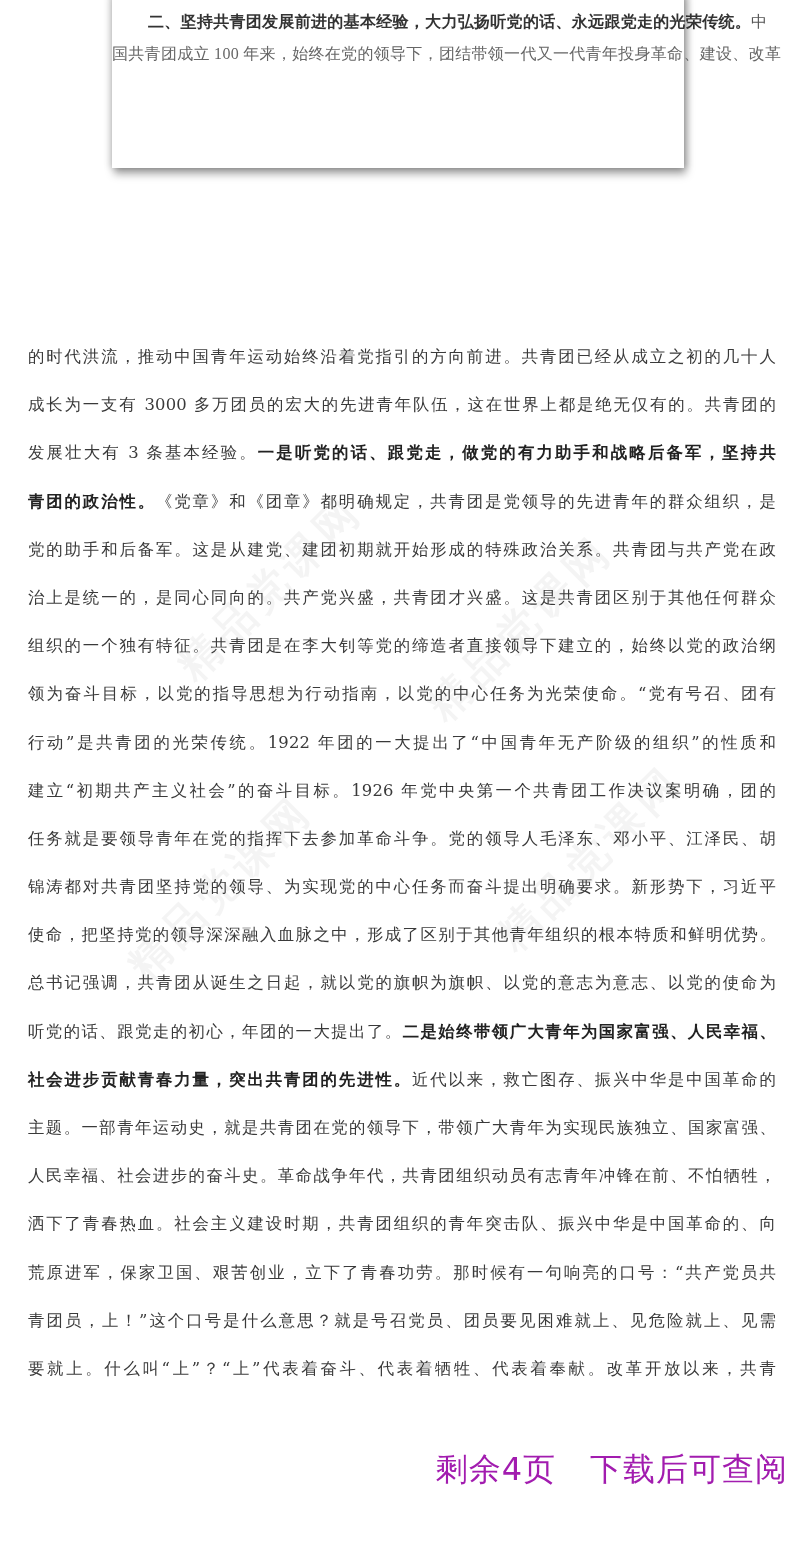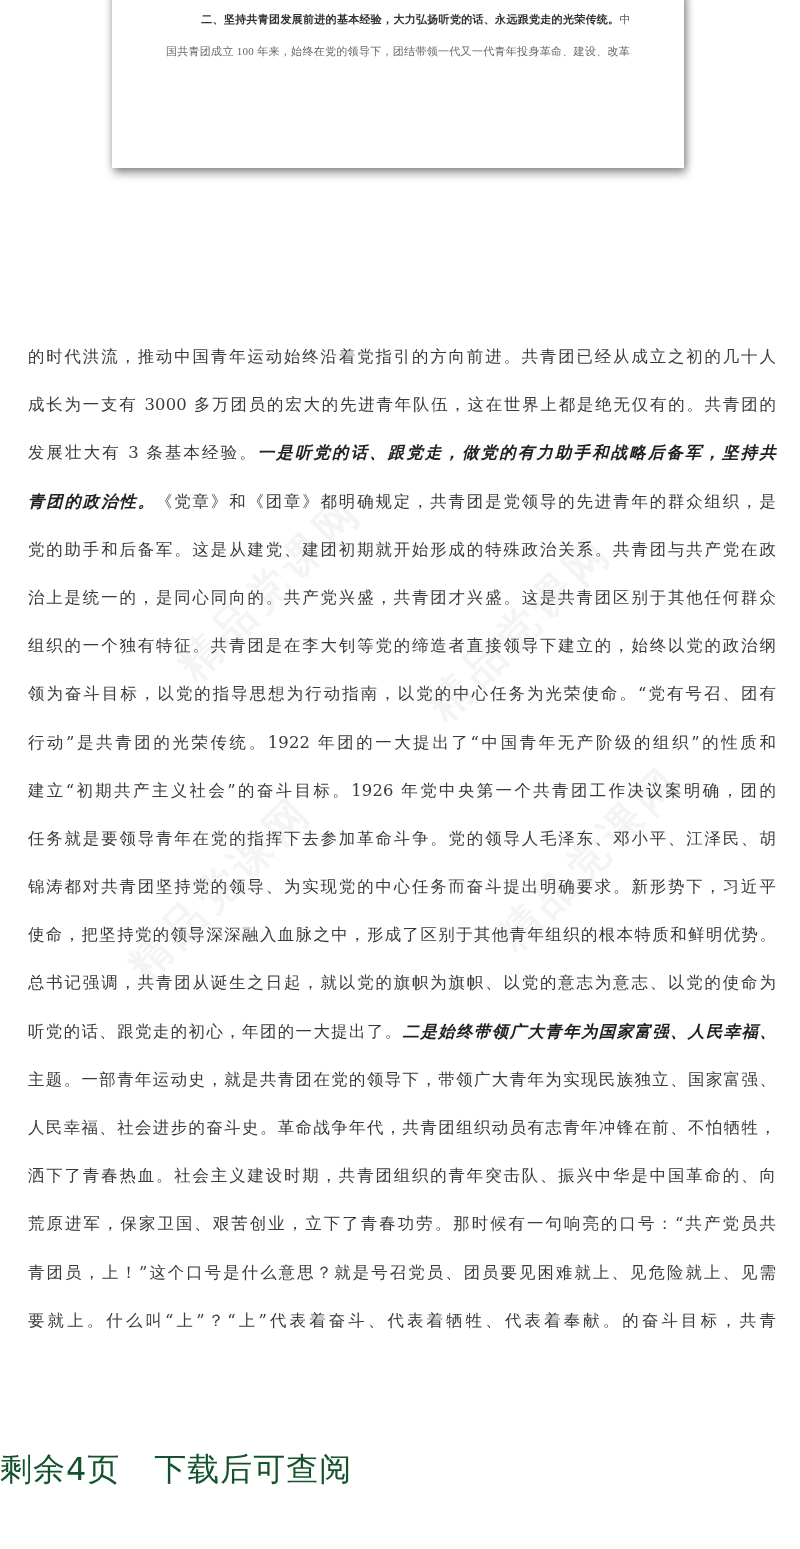--- a/index.html
+++ b/index.html
@@ -7,43 +7,43 @@
     width:800px; height:1549px; background:#ffffff; position:relative; overflow:hidden;
     font-family: "DejaVu Serif", "Liberation Serif", serif; color:#333;
   }
   .page-card {
     position:absolute; left:112px; top:-10px; width:572px; height:178px;
     background:#fff;
     box-shadow: 2px 6px 8px rgba(0,0,0,0.35), -3px 0 6px rgba(0,0,0,0.12), 4px 0 6px rgba(0,0,0,0.15);
   }
   .card-line {
     position:absolute; left:0; width:572px; text-align:center;
-    font-size:11px; letter-spacing:0.3px; white-space:nowrap; color:#555;
+    font-size:16px; letter-spacing:0.3px; white-space:nowrap; color:#555;
   }
   .card-line.l1 { top:22px; color:#333; font-weight:bold; padding-left:36px; box-sizing:border-box; }
   .card-line.l2 { top:54px; color:#666;font-family:Liberation Serif, serif; }
   .card-line .rest { font-weight:normal; color:#555; }
 
   .body-text {
     position:absolute; left:28px; top:338px; width:748px;
   }
   .line {
     height:48.2px; line-height:38px; font-size:16.4px; white-space:nowrap;
     text-align:justify; text-align-last:justify; color:#3a3a3a; letter-spacing:0.2px;
   }
-  .line b { color:#222; font-weight:bold;font-style:italic; }
+  .line b { color:#222; font-weight:bold; }
 
   .watermark {
     position:absolute; font-size:42px; color:rgba(0,0,0,0.045); font-weight:bold;
     transform:rotate(-45deg); white-space:nowrap; pointer-events:none;
     font-family:"DejaVu Sans", sans-serif; letter-spacing:6px;
   }
   .remaining {
-    position:absolute; left:0; width:788px; top:1448px; text-align:left;
-    font-family:"DejaVu Sans", "Liberation Sans", sans-serif; font-size:32px; color:#14532d;
+    position:absolute; left:0; width:788px; top:1448px; text-align:right;
+    font-family:"DejaVu Sans", "Liberation Sans", sans-serif; font-size:32px; color:#a21caf;
     letter-spacing:1px;
   }
   .remaining .gap { display:inline-block; width:34px; }
 </style>
 </head>
 <body>
 
 <div class="page-card">
   <div class="card-line l1"><span>二、坚持共青团发展前进的基本经验，大力弘扬听党的话、永远跟党走的光荣传统。</span><span class="rest">中</span></div>
   <div class="card-line l2">国共青团成立 100 年来，始终在党的领导下，团结带领一代又一代青年投身革命、建设、改革</div>
@@ -63,23 +63,24 @@
     <div class="line"><span>治上是统一的，是同心同向的。共产党兴盛，共青团才兴盛。这是共青团区别于其他任何群众</span></div>
     <div class="line"><span>组织的一个独有特征。共青团是在李大钊等党的缔造者直接领导下建立的，始终以党的政治纲</span></div>
     <div class="line"><span>领为奋斗目标，以党的指导思想为行动指南，以党的中心任务为光荣使命。“党有号召、团有</span></div>
     <div class="line"><span>行动”是共青团的光荣传统。1922 年团的一大提出了“中国青年无产阶级的组织”的性质和</span></div>
     <div class="line"><span>建立“初期共产主义社会”的奋斗目标。1926 年党中央第一个共青团工作决议案明确，团的</span></div>
     <div class="line"><span>任务就是要领导青年在党的指挥下去参加革命斗争。党的领导人毛泽东、邓小平、江泽民、胡</span></div>
     <div class="line"><span>锦涛都对共青团坚持党的领导、为实现党的中心任务而奋斗提出明确要求。新形势下，习近平</span></div>
     <div class="line"><span>使命，把坚持党的领导深深融入血脉之中，形成了区别于其他青年组织的根本特质和鲜明优势。</span></div>
     <div class="line"><span>总书记强调，共青团从诞生之日起，就以党的旗帜为旗帜、以党的意志为意志、以党的使命为</span></div>
     <div class="line"><span>听党的话、跟党走的初心，年团的一大提出了。</span><b>二是始终带领广大青年为国家富强、人民幸福、</b></div>
+    <div class="line"><b>社会进步贡献青春力量，突出共青团的先进性。</b><span>近代以来，救亡图存、振兴中华是中国革命的</span></div>
     <div class="line"><span>主题。一部青年运动史，就是共青团在党的领导下，带领广大青年为实现民族独立、国家富强、</span></div>
     <div class="line"><span>人民幸福、社会进步的奋斗史。革命战争年代，共青团组织动员有志青年冲锋在前、不怕牺牲，</span></div>
     <div class="line"><span>洒下了青春热血。社会主义建设时期，共青团组织的青年突击队、振兴中华是中国革命的、向</span></div>
     <div class="line"><span>荒原进军，保家卫国、艰苦创业，立下了青春功劳。那时候有一句响亮的口号：“共产党员共</span></div>
     <div class="line"><span>青团员，上！”这个口号是什么意思？就是号召党员、团员要见困难就上、见危险就上、见需</span></div>
-    <div class="line"><span>要就上。什么叫“上”？“上”代表着奋斗、代表着牺牲、代表着奉献。的奋斗目标，共青</span></div>
+    <div class="line"><span>要就上。什么叫“上”？“上”代表着奋斗、代表着牺牲、代表着奉献。改革开放以来，共青</span></div>
   </div>
 
 <div class="remaining">
   <span>剩余4页</span><span class="gap"></span><span>下载后可查阅</span>
 </div>
 
 </body></html>

